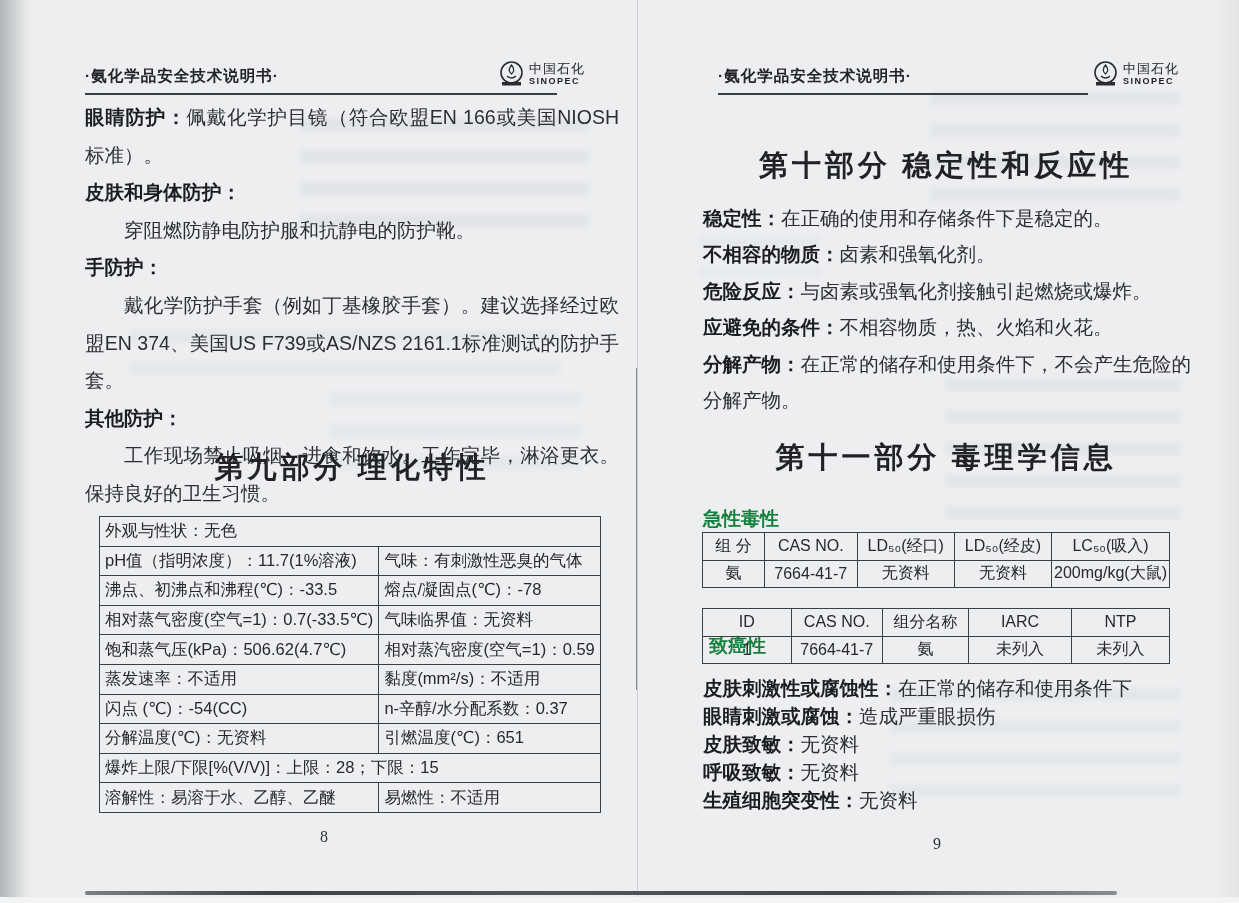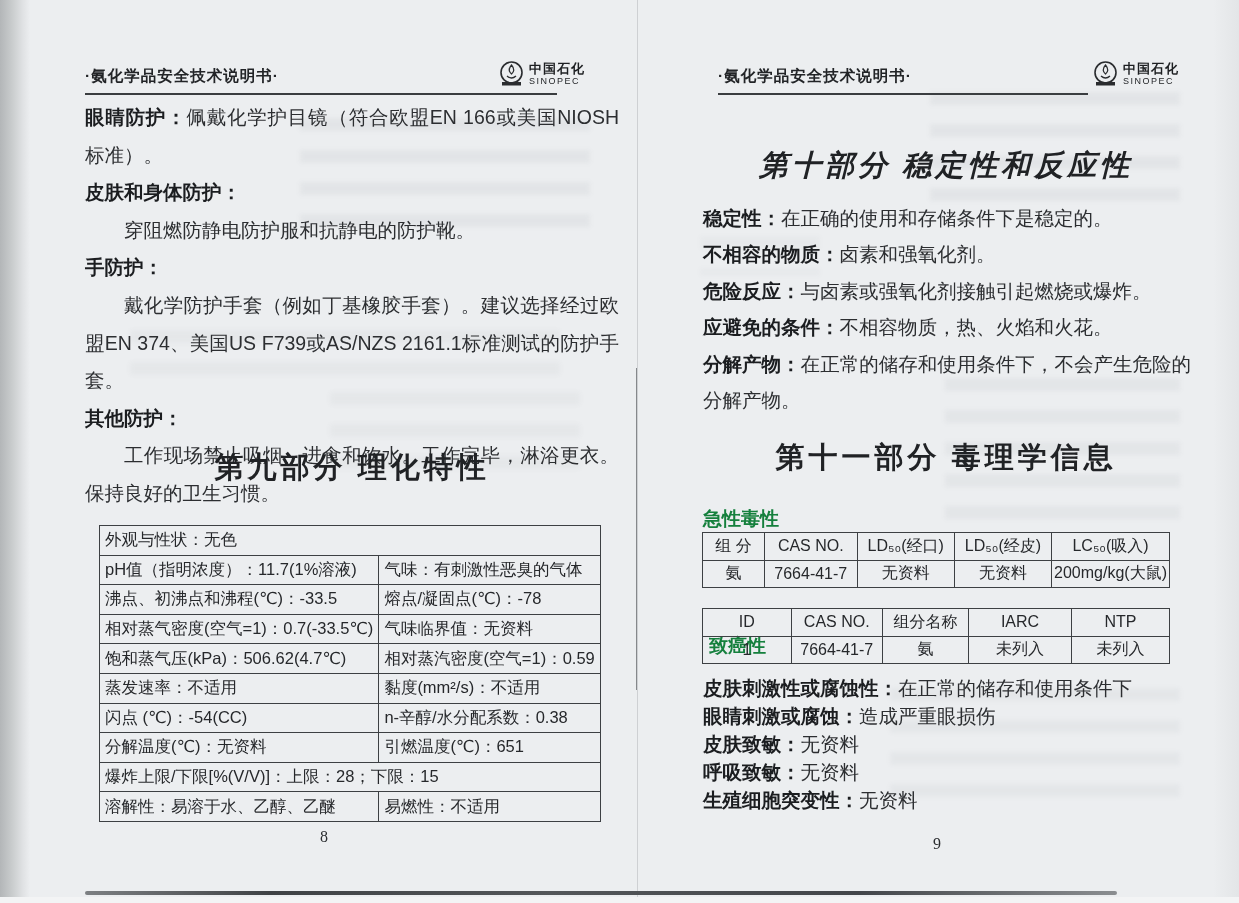--- a/index.html
+++ b/index.html
@@ -16,32 +16,32 @@
   .fold-line{position:absolute;left:637px;top:0;width:1px;height:903px;background:rgba(128,132,136,.28);}
   .fold-line-dark{position:absolute;left:636px;top:368px;width:1px;height:322px;background:#85888b;}
   .ghost{position:absolute;filter:blur(2.5px);opacity:.55;pointer-events:none;
     background:repeating-linear-gradient(180deg,rgba(104,110,118,.13) 0 13px,rgba(0,0,0,0) 13px 32px);}
   
   .hdr-title{position:absolute;font-size:15.5px;font-weight:bold;letter-spacing:1px;color:#222427;top:66px;}
   .hdr-rule{position:absolute;top:93px;height:2px;background:#3a3d40;}
   .logo{position:absolute;top:60px;display:flex;align-items:center;gap:4px;}
   .logo svg{display:block;}
   .logo-txt{display:flex;flex-direction:column;line-height:1;}
-  .logo-cn{font-size:13px;font-weight:bold;color:#1d1f22;letter-spacing:1px;}
-  .logo-en{font-size:9px;font-weight:normal;color:#1d1f22;letter-spacing:1.5px;margin-top:2px;}
+  .logo-cn{font-size:13px;font-weight:normal;color:#1d1f22;letter-spacing:1px;}
+  .logo-en{font-size:9px;font-weight:bold;color:#1d1f22;letter-spacing:1.5px;margin-top:2px;}
   
   .flow{position:absolute;text-align:justify;}
   .flow p{margin:0;}
   .lbl{font-weight:bold;color:#1b1d20;}
   .indent{text-indent:2em;}
   .sec-title{position:absolute;text-align:center;font-family:"Liberation Serif","DejaVu Serif",serif;
     font-weight:bold;color:#202225;letter-spacing:4px;}
   
   .proptable{position:absolute;left:99px;top:516px;width:456px;border-collapse:collapse;
-    font-size:16.5px;color:#26282b;margin-top:9px;}
+    font-size:16.5px;color:#26282b;}
   .proptable td{border:1.6px solid #3d4043;height:28.6px;padding:0 5px;white-space:nowrap;}
   
   .toxtable{position:absolute;border-collapse:collapse;font-size:16px;color:#26282b;width:468px;left:702px;}
   .toxtable th,.toxtable td{border:1.6px solid #3d4043;height:26.5px;text-align:center;
     font-weight:normal;padding:0 2px;white-space:nowrap;}
   .minihead{position:absolute;font-size:19px;font-weight:bold;color:#15803d;}
   .pagenum{position:absolute;font-family:"Liberation Serif","DejaVu Serif",serif;font-size:16px;color:#2b2d30;}
 </style>
 </head>
 <body>
@@ -112,21 +112,21 @@
       <tr>
         <td>饱和蒸气压(kPa)：506.62(4.7℃)</td>
         <td>相对蒸汽密度(空气=1)：0.59</td>
           </tr>
       <tr>
         <td>蒸发速率：不适用</td>
         <td>黏度(mm²/s)：不适用</td>
           </tr>
       <tr>
         <td>闪点 (℃)：-54(CC)</td>
-        <td>n-辛醇/水分配系数：0.38</td>
+        <td>n-辛醇/水分配系数：0.37</td>
           </tr>
       <tr>
         <td>分解温度(℃)：无资料</td>
         <td>引燃温度(℃)：651</td>
           </tr>
       <tr>
         <td colspan="2">爆炸上限/下限[%(V/V)]：上限：28；下限：15</td>
           </tr>
       <tr>
         <td>溶解性：易溶于水、乙醇、乙醚</td>
@@ -148,21 +148,21 @@
         <path d="M13.5 5 C10 9 11 12 13.5 14 C16 12 17 9 13.5 5 Z" fill="none" stroke="#2a2c2f" stroke-width="1.3"></path>
         <path d="M9 16 Q13.5 20 18 16" fill="none" stroke="#2a2c2f" stroke-width="1.3"></path>
         <rect x="4" y="22" width="19" height="3.5" fill="#2a2c2f"></rect>
       </svg>
       <div class="logo-txt">
         <span class="logo-cn">中国石化</span>
         <span class="logo-en">SINOPEC</span>
       </div>
     </div>
 
-    <div class="sec-title" style="left:700px;top:146px;width:492px;font-size:29px;font-style:italic;">第十部分 稳定性和反应性</div>
+    <div class="sec-title" style="left:700px;top:146px;width:492px;font-size:29px;">第十部分 稳定性和反应性</div>
 
     <div class="flow" style="left:703px;top:200px;width:488px;font-size:19.5px;line-height:36.4px;">
       <p><span class="lbl">稳定性：</span><span>在正确的使用和存储条件下是稳定的。</span></p>
       <p><span class="lbl">不相容的物质：</span><span>卤素和强氧化剂。</span></p>
       <p><span class="lbl">危险反应：</span><span>与卤素或强氧化剂接触引起燃烧或爆炸。</span></p>
       <p><span class="lbl">应避免的条件：</span><span>不相容物质，热、火焰和火花。</span></p>
       <p><span class="lbl">分解产物：</span><span>在正常的储存和使用条件下，不会产生危险的分解产物。</span></p>
     </div>
 
     <div class="sec-title" style="left:700px;top:438px;width:492px;font-size:29px;">第十一部分  毒理学信息</div>

